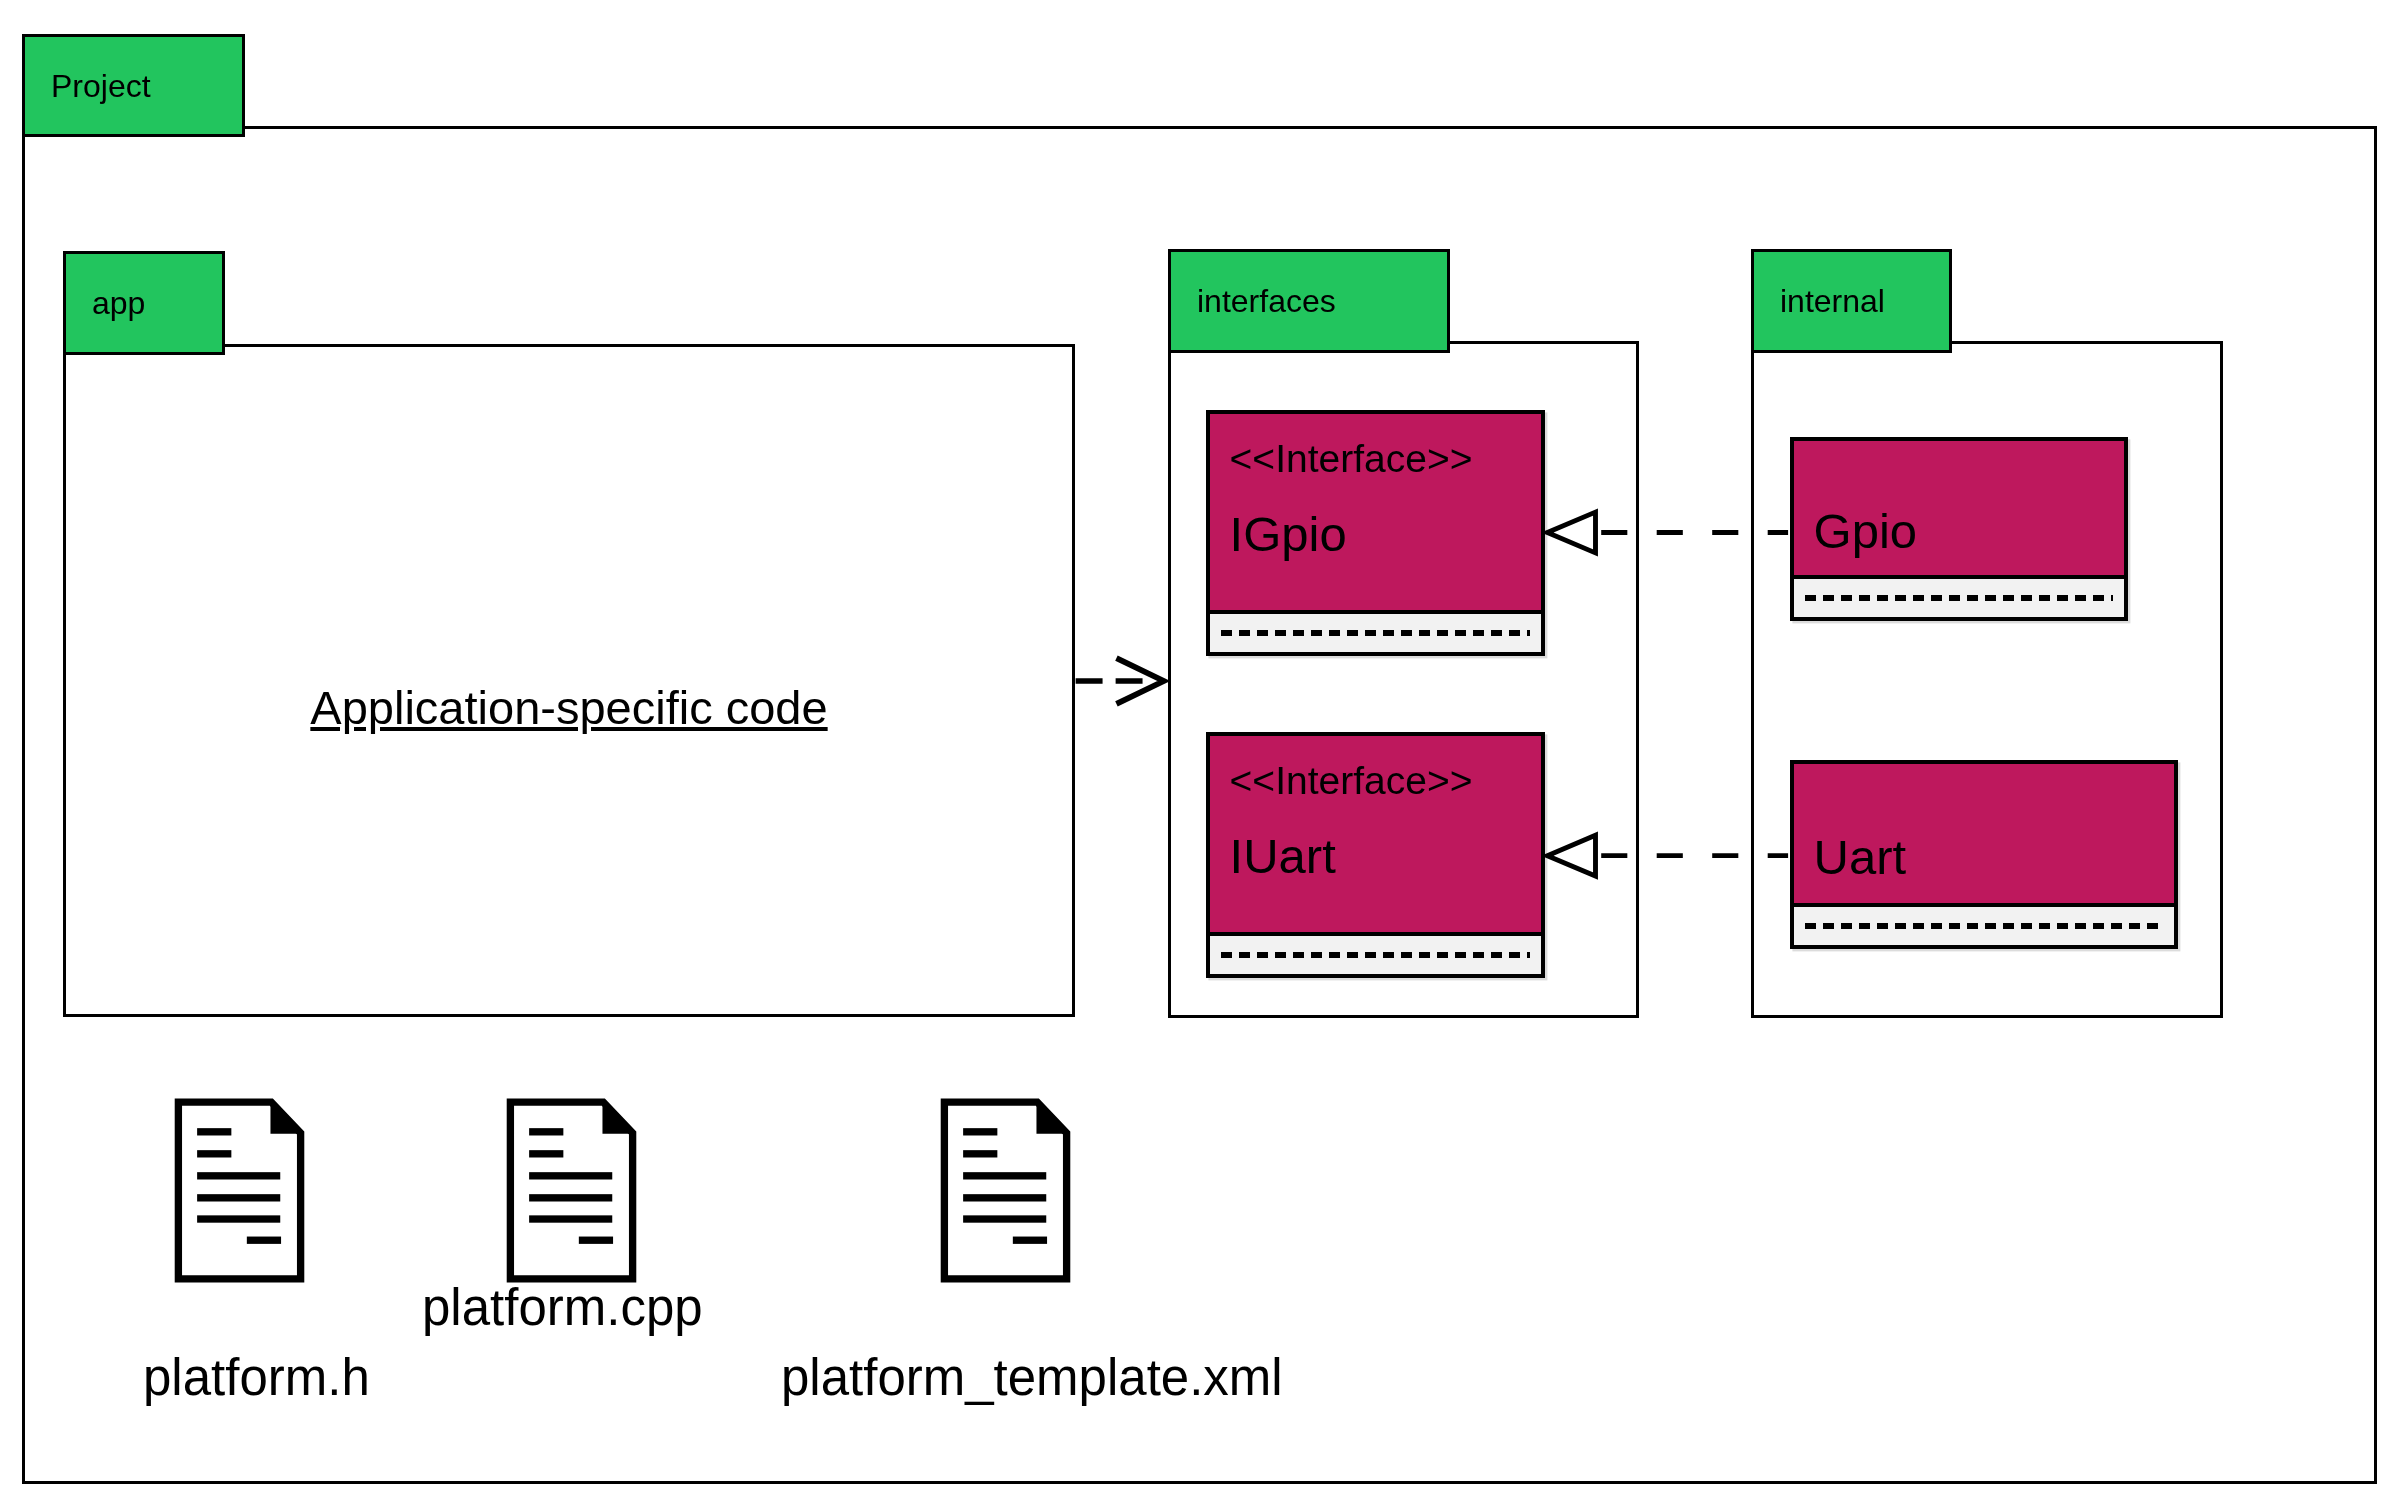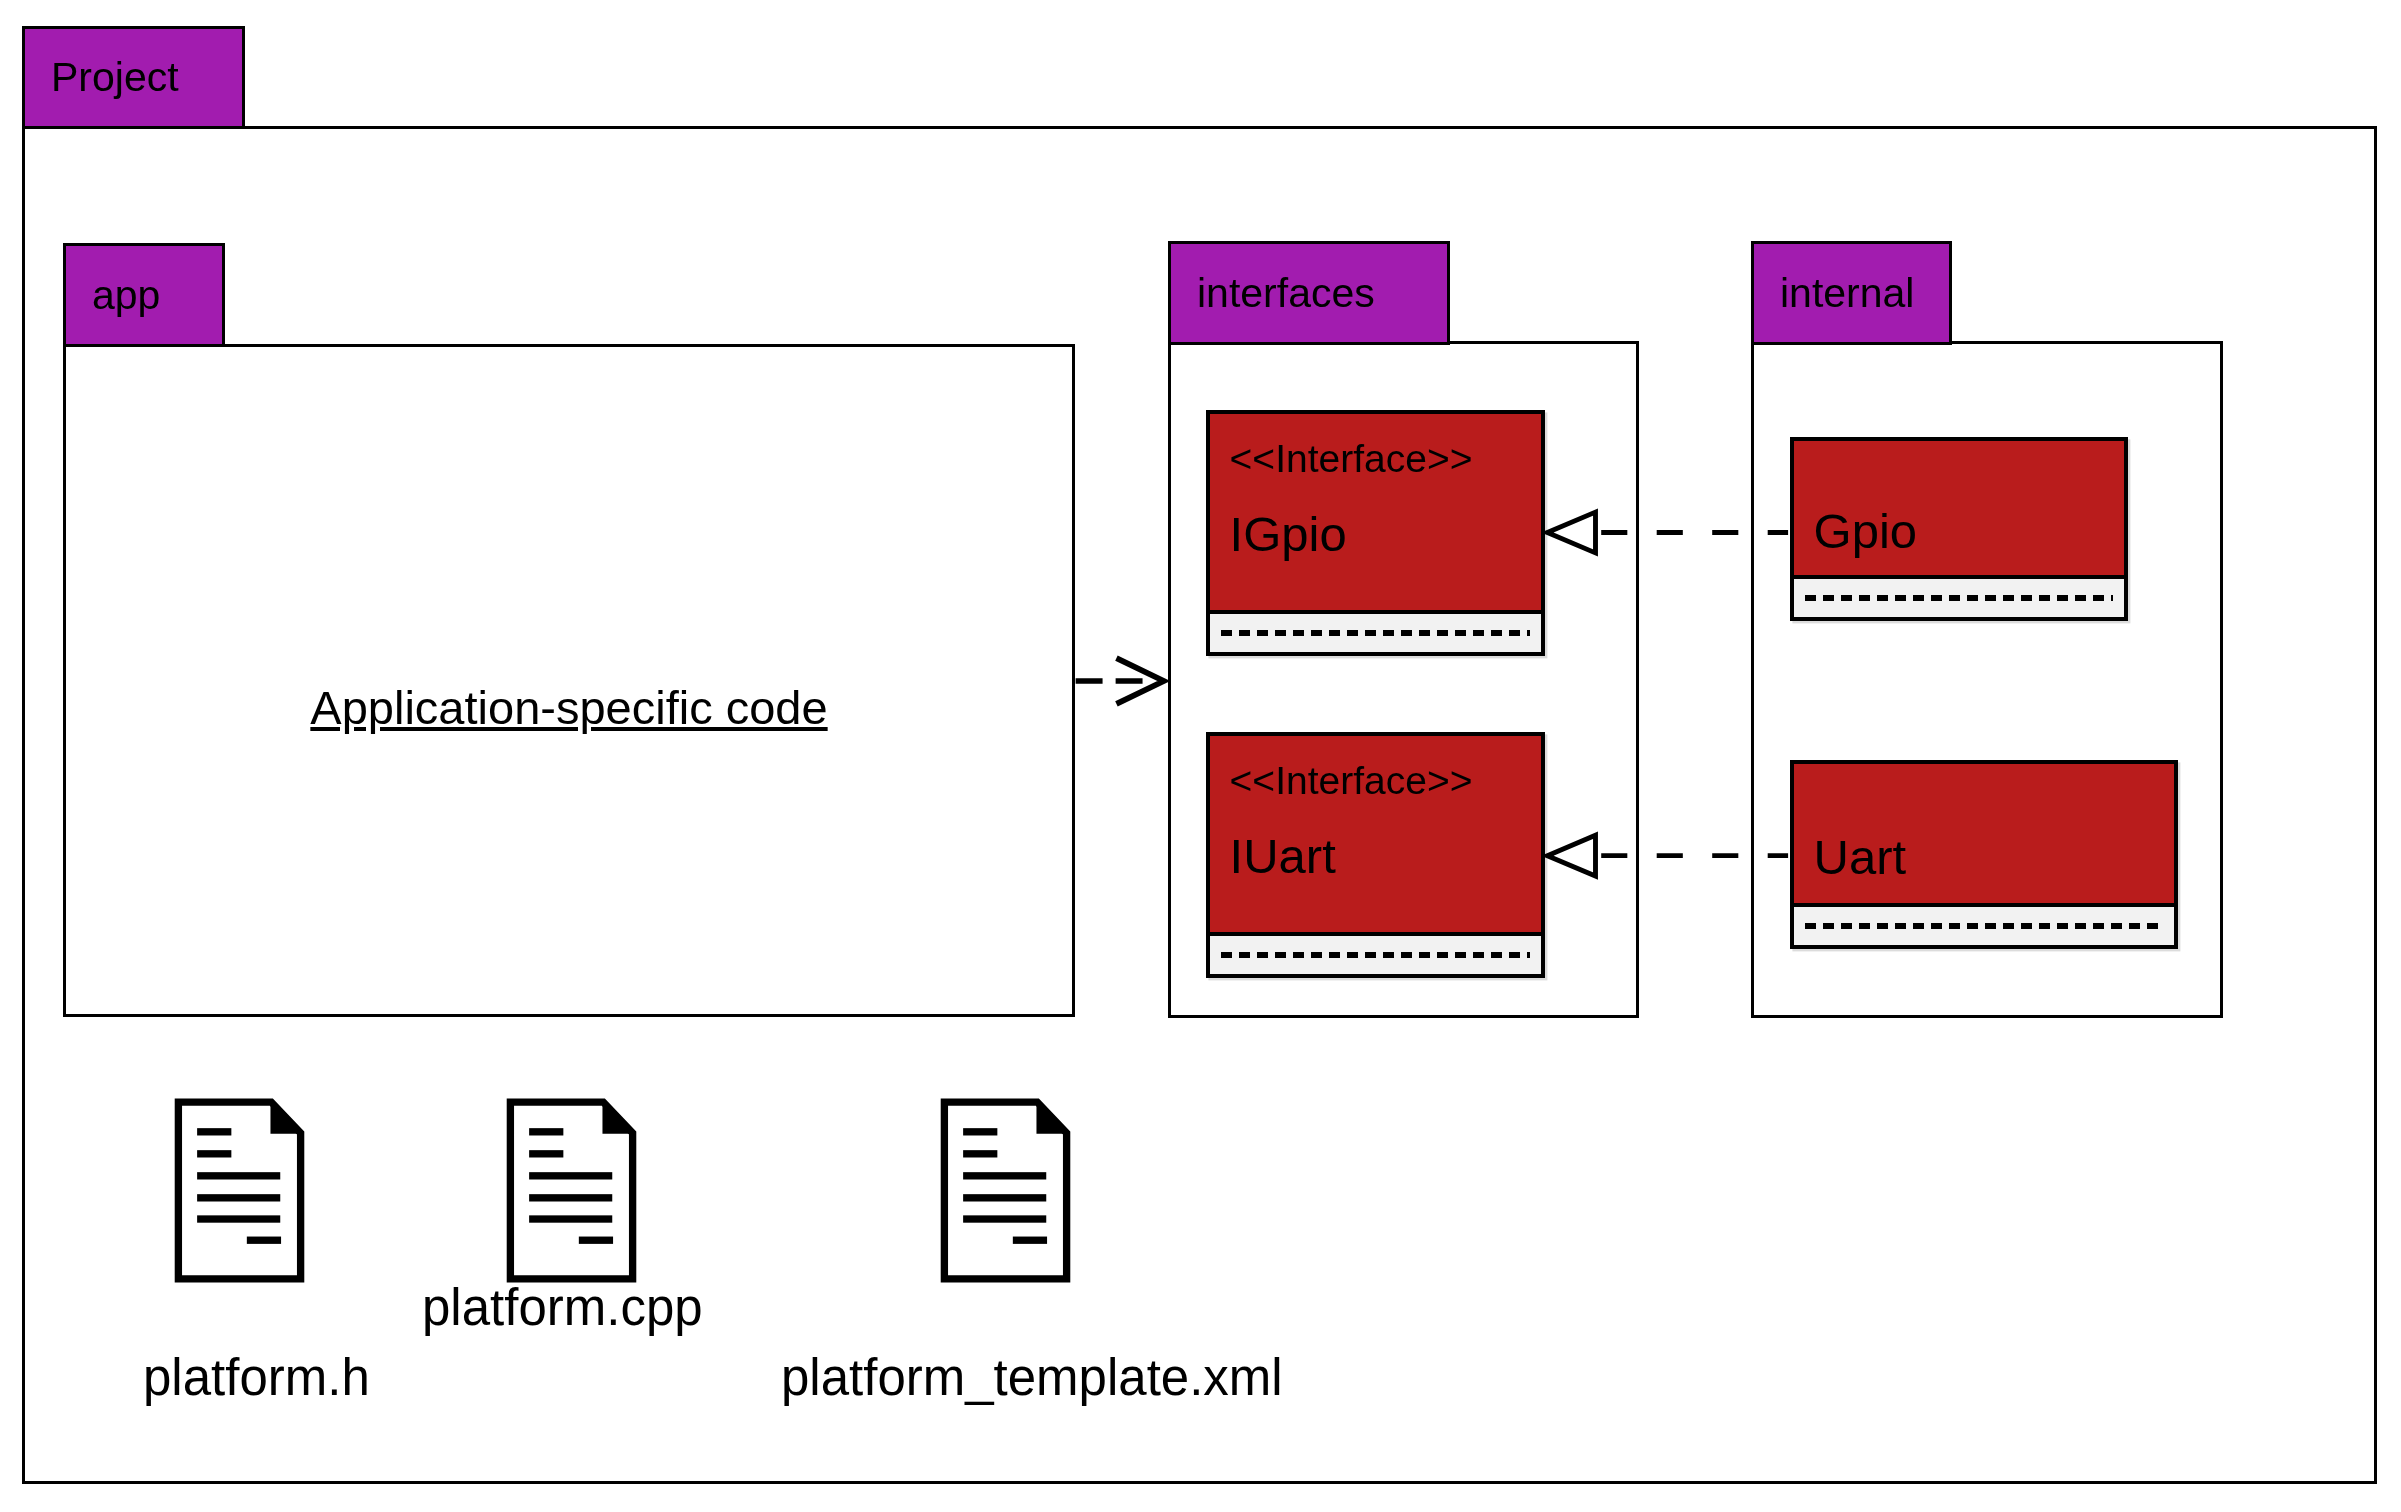--- a/index.html
+++ b/index.html
@@ -12,31 +12,32 @@
     overflow:hidden;
   }
   .pkg-body{
     position:absolute;
     background:#ffffff;
     border:3.3px solid #000;
     box-sizing:border-box;
   }
   .pkg-tab{
     position:absolute;
-    background:#a21caf;
+    background:#22c55e;
     border:3.3px solid #000;
     box-sizing:border-box;
     display:flex;align-items:center;
     padding-left:26px;
-    font-size:41px;
+    font-size:32px;
     line-height:1;
+    margin-top:8px;
   }
   .cls{
     position:absolute;
-    background:#b91c1c;
+    background:#be185d;
     border:4.1px solid #000;
     box-sizing:border-box;
     display:flex;flex-direction:column;
     box-shadow:2.4px 2.4px 0 #dcdcdc;
   }
   .cls-title{
     flex:1;
     padding-left:19.6px;
     overflow:hidden;
   }

